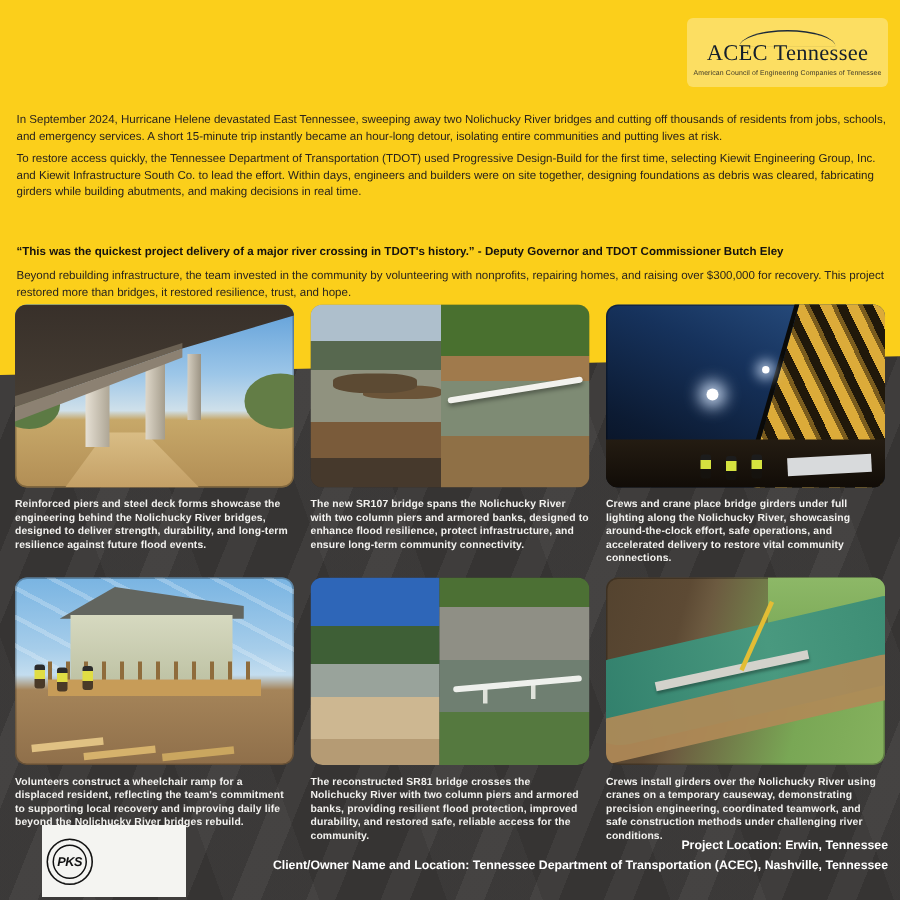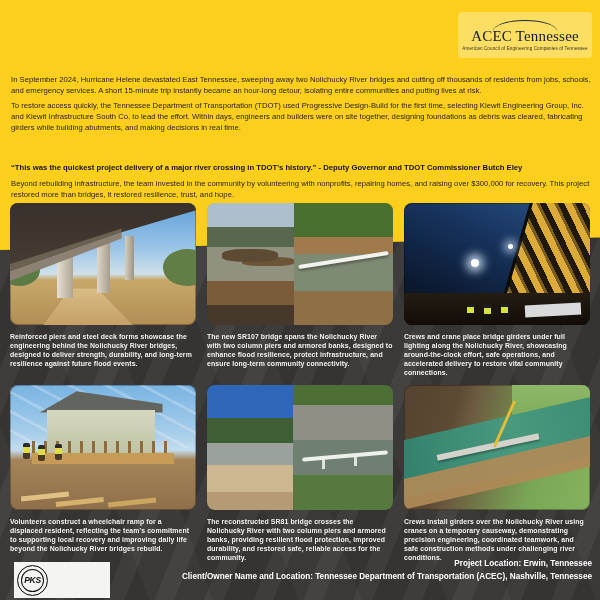--- a/index.html
+++ b/index.html
@@ -98,21 +98,21 @@
   .p6{background:linear-gradient(105deg,#54432f 0%,#5d4a34 26%,#6c5a40 34%,#79a755 70%,#86b25e 100%);}
   .p6 .field{right:0;top:0;width:42%;height:38%;background:linear-gradient(180deg,#8db867,#79a755);}
   .p6 .water{left:-12%;top:26%;width:130%;height:46%;border-radius:999px;transform:rotate(-13deg);
     background:linear-gradient(90deg,#2f7d6a,#49997f 55%,#3a8a72);}
   .p6 .bank{left:-10%;top:58%;width:120%;height:24%;border-radius:999px;transform:rotate(-13deg);
     background:#b08a57;opacity:.92;}
   .p6 .bridge6{left:17%;top:47%;width:56%;height:6px;background:#d3d2cb;transform:rotate(-12deg);
     box-shadow:0 2px 2px rgba(0,0,0,.3);}
   .p6 .crane6{left:53%;top:11%;width:3px;height:40%;background:#e2bd35;transform:rotate(24deg);}
   
-  .stamp-box{position:absolute;left:14px;bottom:2px;width:96px;height:36px;background:#f4f4f1;
+  .stamp-box{position:absolute;left:28px;bottom:2px;width:96px;height:48px;background:#f4f4f1;
     display:flex;align-items:center;padding-left:3px;box-sizing:border-box;z-index:3;}
   .seal{width:29px;height:29px;border-radius:50%;border:1.5px solid #101010;
     box-shadow:inset 0 0 0 3px #f4f4f1,inset 0 0 0 4px #101010;
     display:flex;align-items:center;justify-content:center;}
   .seal-text{font-size:8.5px;font-weight:800;font-style:italic;color:#101010;letter-spacing:-.3px;}
   .footer-text{position:absolute;right:8px;bottom:17px;text-align:right;color:#ffffff;
     font-size:8.2px;font-weight:700;line-height:1.5;z-index:3;}
 </style>
 </head>
 <body>

